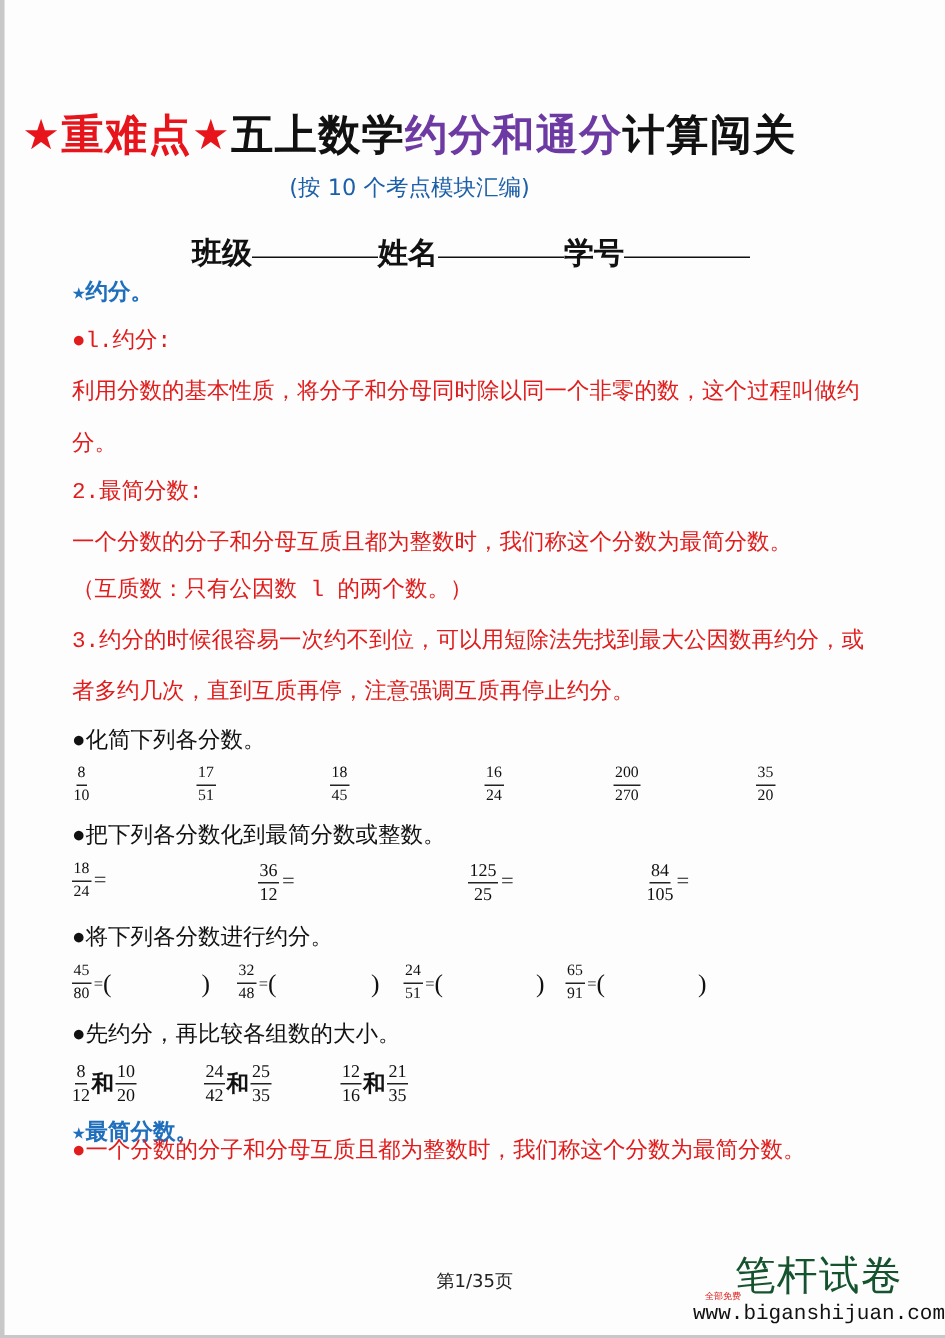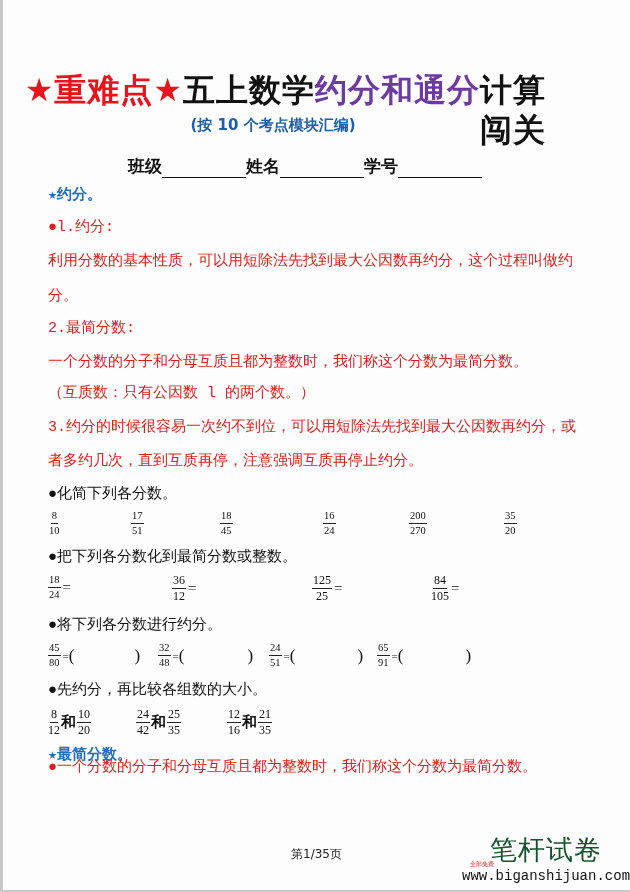--- a/index.html
+++ b/index.html
@@ -9,41 +9,41 @@
       position: relative;
       overflow: hidden;
       font-family: "DejaVu Serif", "Liberation Serif", serif;
       color: #111;
     }
     .left-edge { position: absolute; left: 0; top: 0; width: 3px; height: 892px; background: #c8c8c8; }
     .bottom-edge { position: absolute; left: 0; bottom: 0; width: 630px; height: 2px; background: #c8c8c8; }
 
     .title {
       position: absolute; top: 70px; left: 0; width: 546px;
-      text-align: right;
+      text-align: center;
       font-family: "DejaVu Sans", "Liberation Sans", sans-serif;
-      font-weight: bold; font-size: 32px; letter-spacing: 1px;
+      font-weight: bold; font-size: 28px; letter-spacing: 1px;
       line-height: 40px;
     }
     .title .red { color: #e8141b; }
     .title .black { color: #111; }
     .title .purple { color: #6d3aa3; }
 
     .subtitle {
       position: absolute; top: 116px; left: 0; width: 546px;
       text-align: center; color: #1d5fa8;
       font-family: "DejaVu Sans", "Liberation Sans", sans-serif;
-      font-weight: bold; font-size: 15px;
+      font-weight: normal; font-size: 15px;
     }
 
     .info-row {
       position: absolute; top: 155px; left: 128px;
       font-family: "DejaVu Sans", "Liberation Sans", sans-serif;
-      font-weight: bold; font-size: 17px; color: #111;
-      display: flex; align-items: flex-end;
+      font-weight: bold; font-size: 20px; color: #111;
+      display: flex; align-items: flex-start;
     }
     .info-row .blank { display: inline-block; border-bottom: 1.5px solid #111; height: 16px; }
 
     .line {
       position: absolute; left: 48px;
       font-family: Liberation Mono, monospace;
       font-size: 15px; white-space: nowrap;
     }
     .blue-head { color: #1f6fbd; font-weight: bold; }
     .red-text { color: #e01c1c; }
@@ -97,21 +97,21 @@
   <span>班级</span>
   <span class="blank" style="width:84px"></span>
   <span>姓名</span>
   <span class="blank" style="width:84px"></span>
   <span>学号</span>
   <span class="blank" style="width:84px"></span>
 </div>
 
 <div class="line blue-head" style="top:185px">★约分。</div>
 <div class="line red-text" style="top:217px">●l.约分:</div>
-<div class="line red-text" style="top:251px">利用分数的基本性质，可以用短除法先找到最大公因数再约分，这个过程叫做约</div>
+<div class="line red-text" style="top:251px">利用分数的基本性质，将分子和分母同时除以同一个非零的数，这个过程叫做约</div>
 <div class="line red-text" style="top:286px">分。</div>
 <div class="line red-text" style="top:318px">2.最简分数:</div>
 <div class="line red-text" style="top:352px">一个分数的分子和分母互质且都为整数时，我们称这个分数为最简分数。</div>
 <div class="line red-text" style="top:383px">（互质数：只有公因数 l 的两个数。）</div>
 <div class="line red-text" style="top:417px">3.约分的时候很容易一次约不到位，可以用短除法先找到最大公因数再约分，或</div>
 <div class="line red-text" style="top:451px">者多约几次，直到互质再停，注意强调互质再停止约分。</div>
 
 <div class="line black-head" style="top:484px">●化简下列各分数。</div>
 <div class="frac" style="position:absolute; left:49px; top:510px;">
     <span class="num">8</span>

